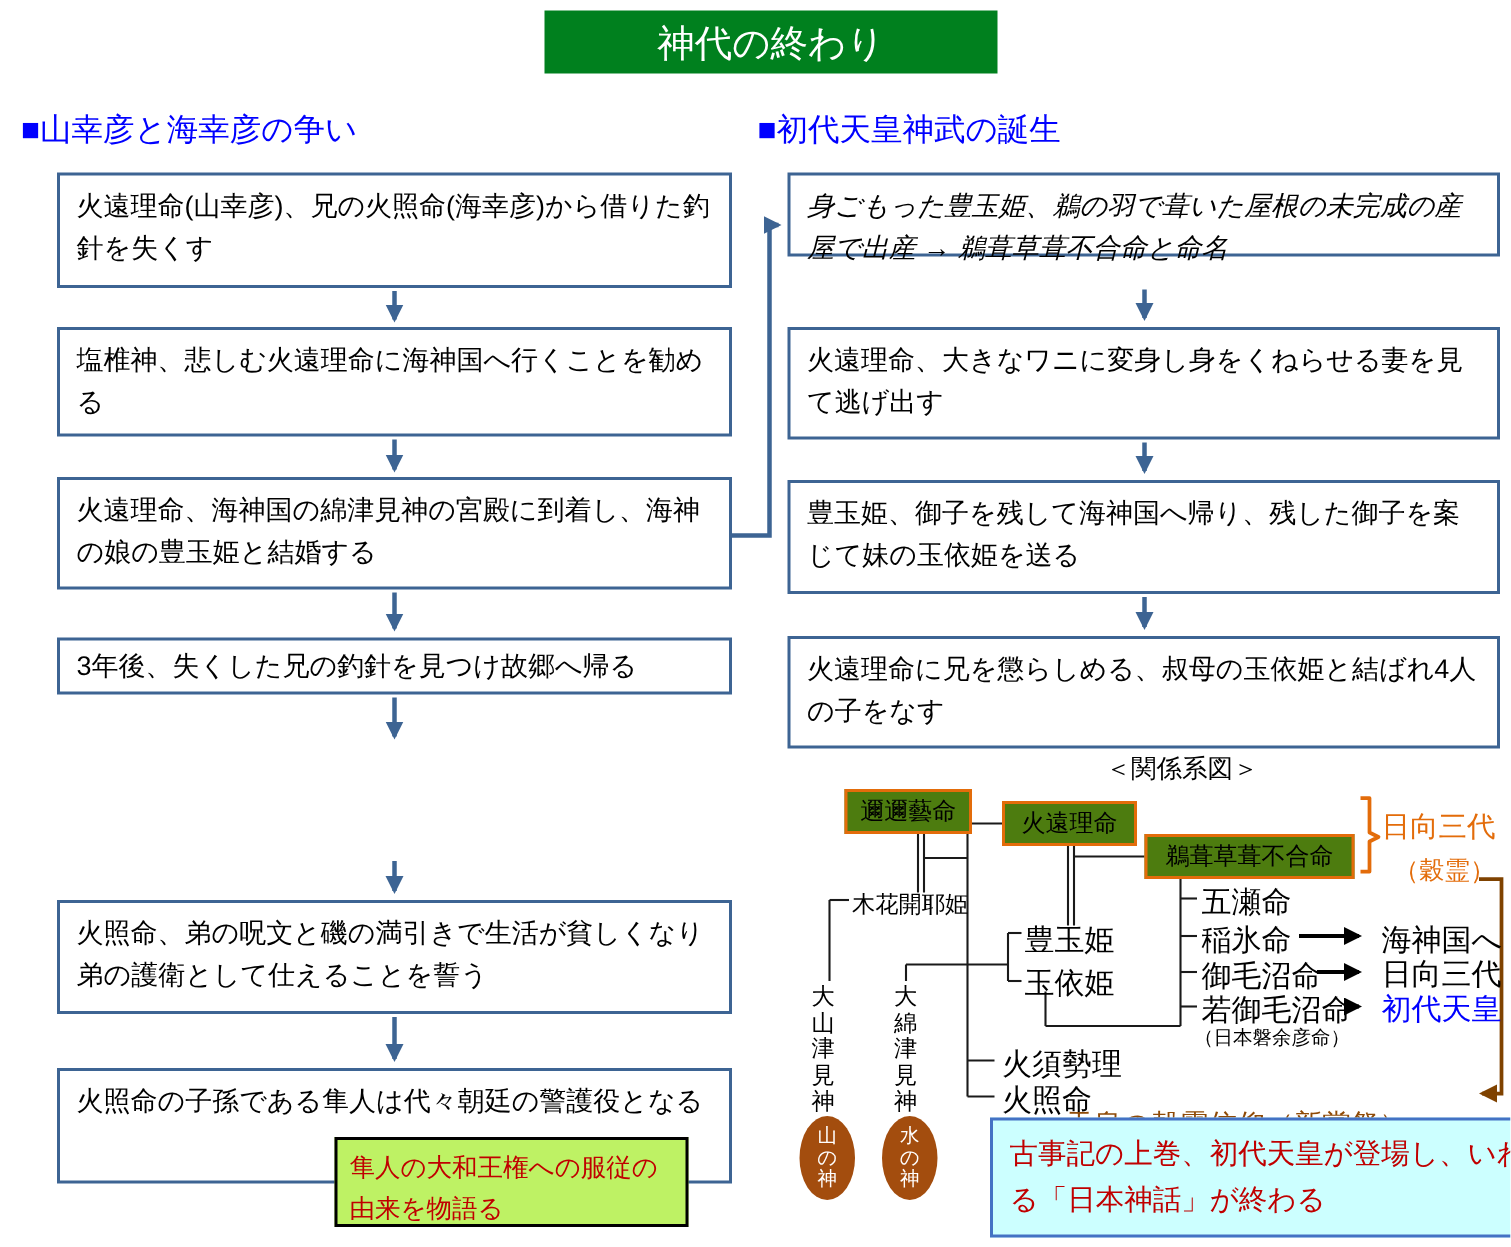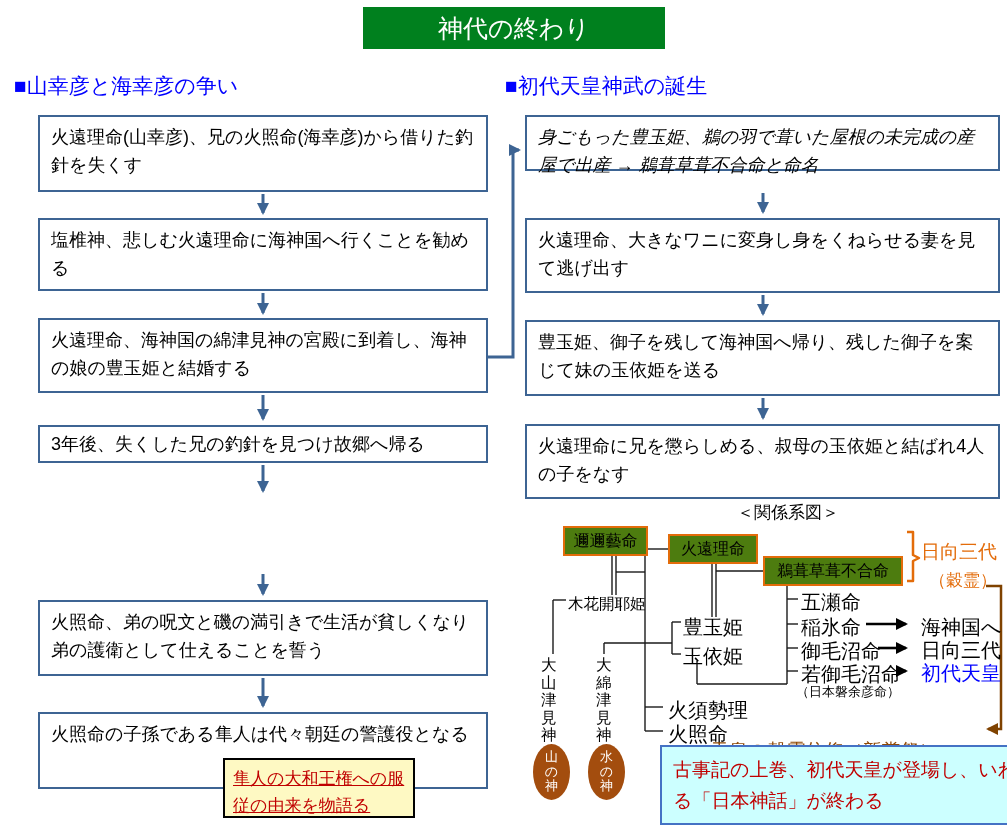--- a/index.html
+++ b/index.html
@@ -18,22 +18,22 @@
   .tl{position:absolute;font-size:20px;line-height:1.1;white-space:nowrap;z-index:1;}
   .small{font-size:13px;}
   .orange{color:#E36C0A;}
   .blue{color:#0000FF;}
   .brown{color:#8F4A06;}
   .vname{position:absolute;width:17px;font-size:15.5px;line-height:1.13;word-break:break-all;
         z-index:1;}
   .oval{position:absolute;width:37px;height:56px;border-radius:50%;background:#A34D0E;color:#fff;
         display:flex;align-items:center;justify-content:center;z-index:1;}
   .oval span{display:block;width:14px;font-size:13px;line-height:1.15;word-break:break-all;text-align:center;}
-  .annotation-box{position:absolute;left:223px;top:758px;width:192px;height:60px;border:2px solid #000;
-        background:#fef9c3;color:#C00000;font-size:17px;line-height:1.6;padding:5px 8px;box-sizing:border-box;z-index:2;text-decoration:underline;}
+  .annotation-box{position:absolute;left:223px;top:758px;width:236px;height:60px;border:2px solid #000;
+        background:#bef264;color:#C00000;font-size:17px;line-height:1.6;padding:5px 8px;box-sizing:border-box;z-index:2;}
   .conclusion-box{position:absolute;left:660px;top:745px;width:407px;height:80px;background:#CCFFFF;
         border:2px solid #4472C4;color:#C00000;font-size:19px;line-height:1.65;padding:7px 11px;
         box-sizing:border-box;z-index:1;}
 </style>
 </head>
 <body>
 
 <div id="stage">
 
   <svg id="wires" width="1007" height="831" viewBox="0 0 1007 831">

